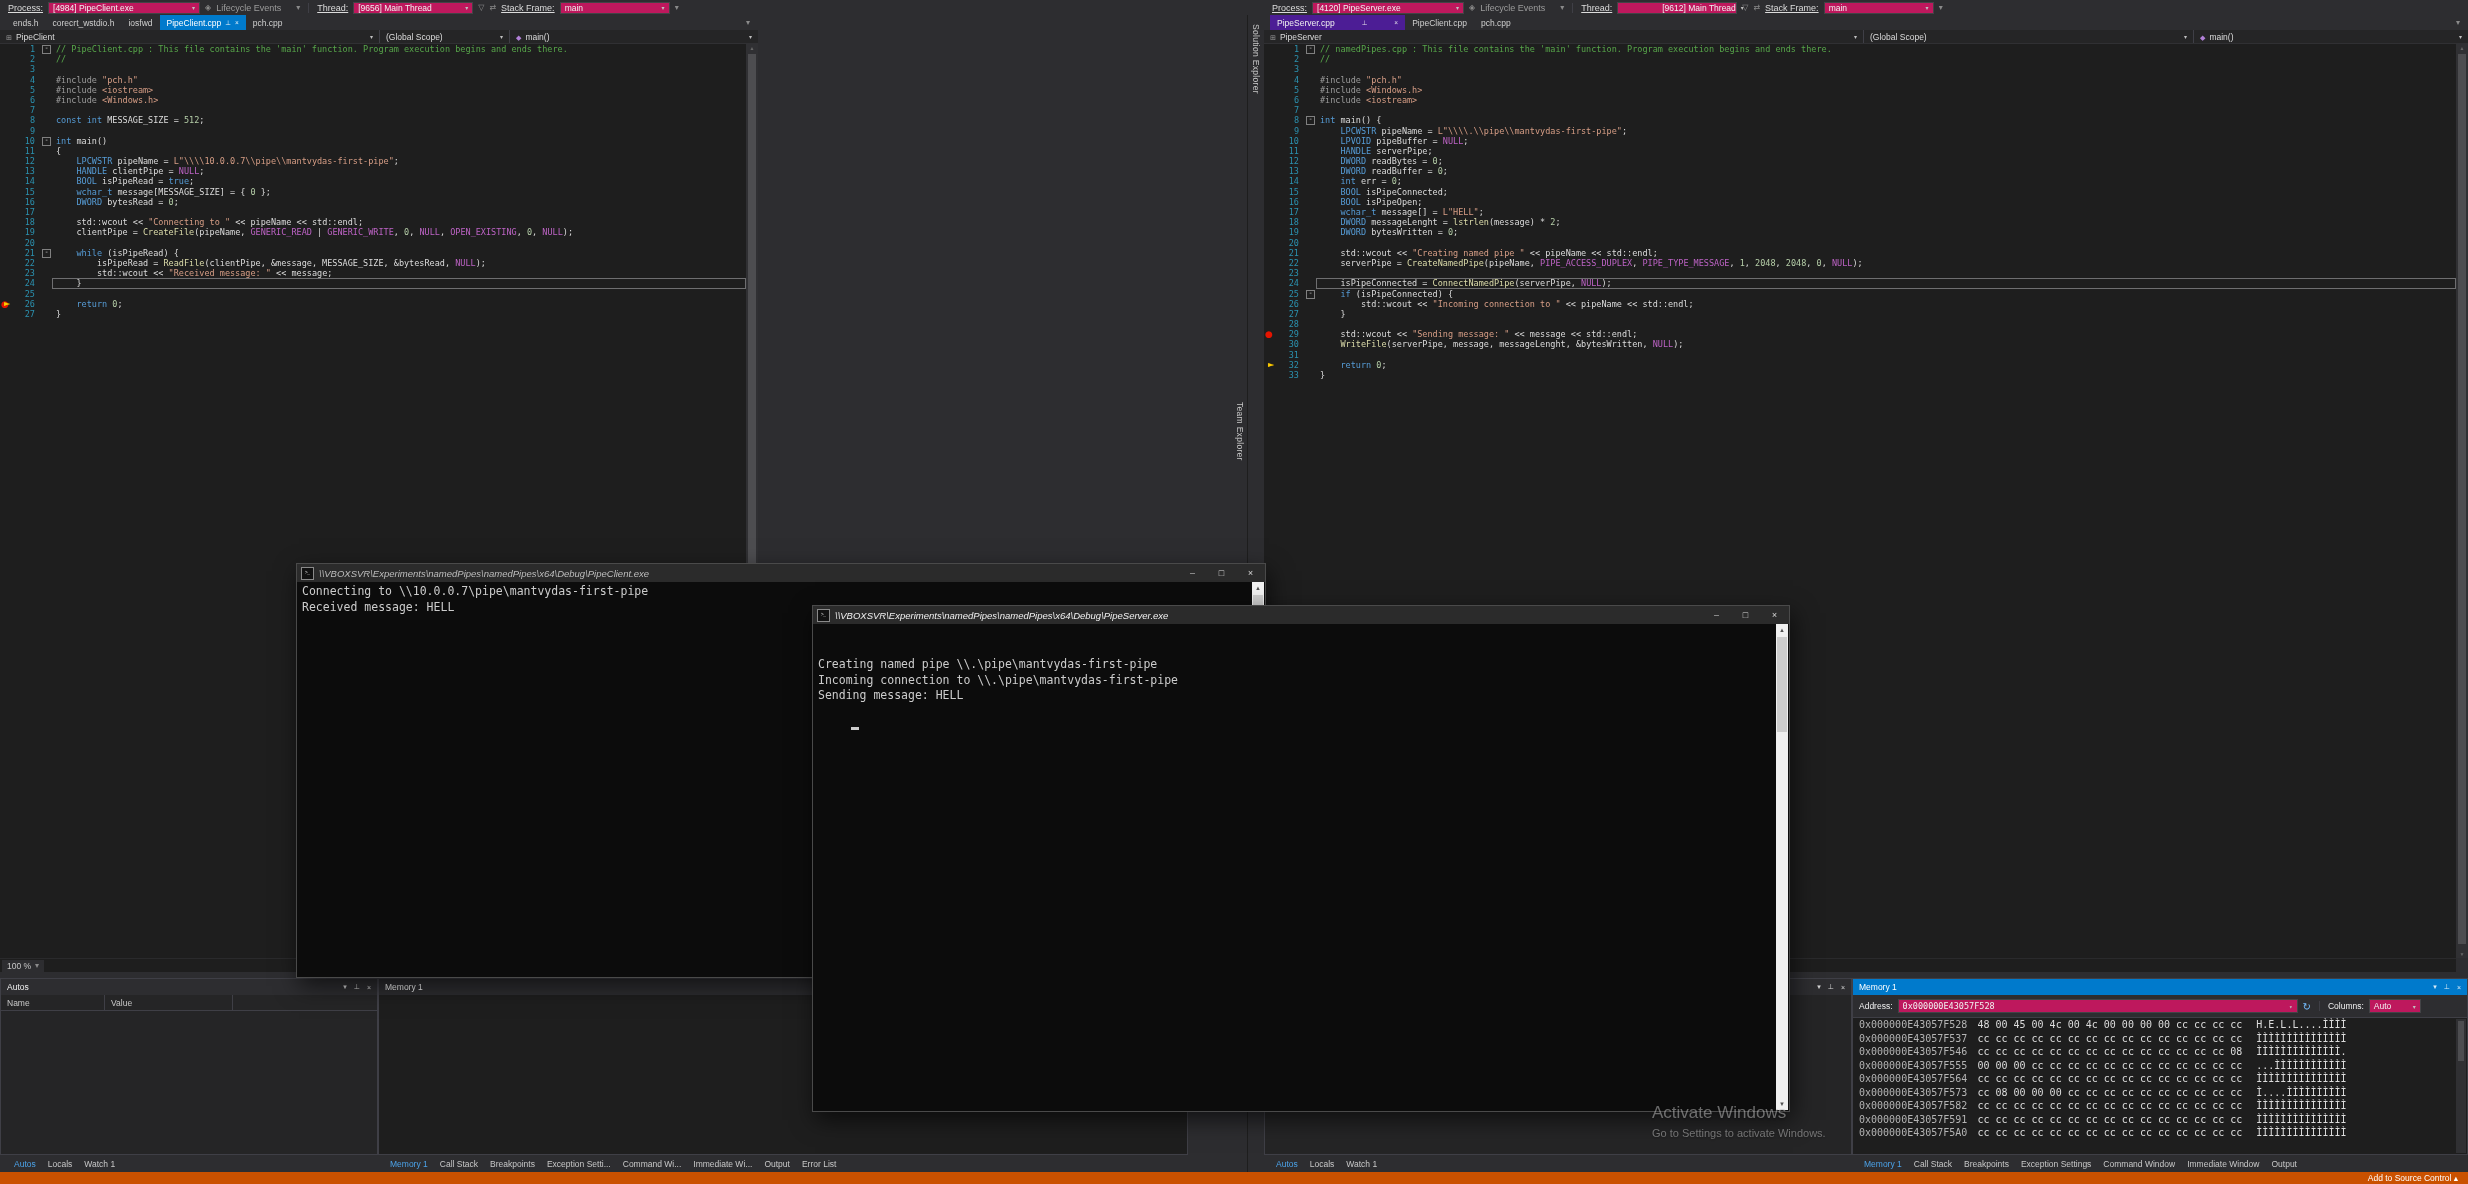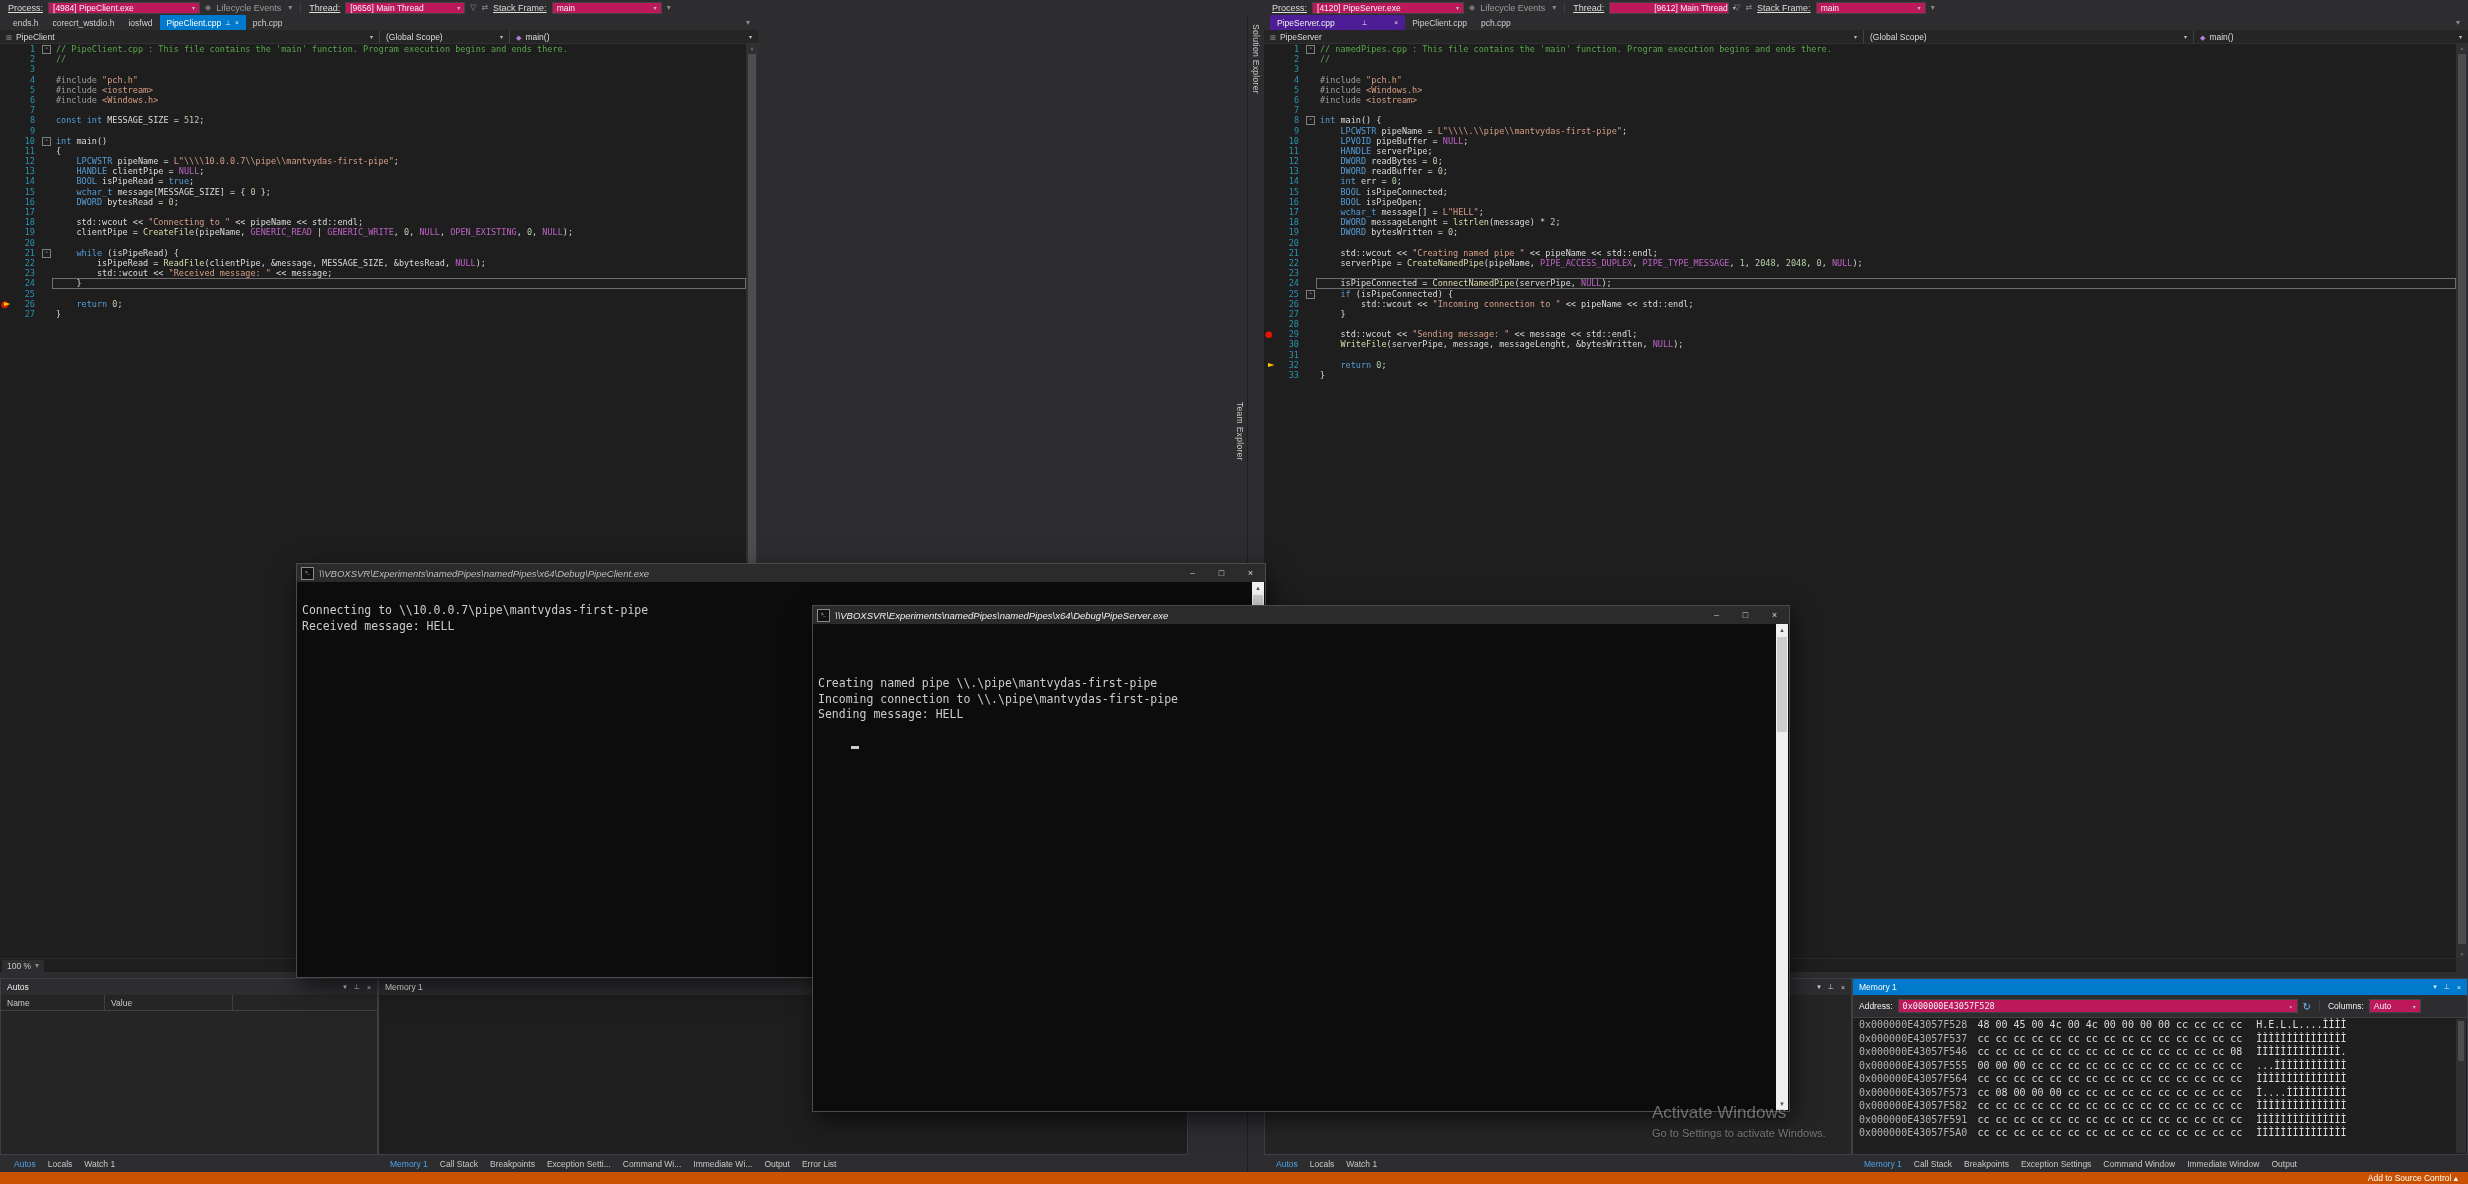--- a/index.html
+++ b/index.html
@@ -2,21 +2,21 @@
 <html><head>
 <meta charset="utf-8">
 <style>
   html,body{margin:0;padding:0;}
   body{width:2468px;height:1184px;position:relative;overflow:hidden;background:#2D2D30;
        font-family:"Liberation Sans",sans-serif;-webkit-font-smoothing:antialiased;}
   .abs{position:absolute;box-sizing:border-box;}
   
   .toolbar{display:flex;align-items:center;gap:5px;font-size:9px;color:#DCDCDC;padding-left:8px;background:#2D2D30;}
   .tblabel{color:#DCDCDC;white-space:nowrap;text-decoration:underline;}
-  .tbbtn{color:#9B9B9B;display:inline-flex;align-items:center;gap:7px;white-space:nowrap;}
+  .tbbtn{color:#9B9B9B;display:inline-flex;align-items:center;gap:15px;white-space:nowrap;}
   .tbicon{color:#8A8A8A;font-size:8px;}
   .tbsep{width:1px;height:10px;background:#3F3F46;margin:0 3px;}
   .combo{display:inline-flex;align-items:center;justify-content:space-between;background:#be185d;border:1px solid #434346;
          color:#F1F1F1;font-size:8.5px;height:12px;padding:0 4px;white-space:nowrap;box-sizing:border-box;}
   .combo .chev{color:#BFBFBF;font-size:6px;margin-left:5px;}
   
   .doctabs{display:flex;align-items:flex-end;height:15px;font-size:8.5px;padding-left:6px;}
   .doctab{display:flex;align-items:center;gap:4px;padding:0 7px;height:15px;color:#CFCFCF;white-space:nowrap;}
   .doctab.active{background:#007ACC;color:#FFFFFF;}
   .doctab.active-dim{background:#4c1d95;color:#F1F1F1;gap:27px;}
@@ -72,21 +72,21 @@
   .memascii{margin-left:14px;}
   .refresh{color:#75BEFF;font-size:10px;}
   
   .console{background:#0C0C0C;border:1px solid #4A4A4A;box-shadow:3px 8px 22px rgba(0,0,0,.6);}
   .contitle{height:18px;background:#2B2B2B;display:flex;align-items:center;font-size:9.5px;color:#BDBDBD;white-space:nowrap;overflow:hidden;font-style:italic;}
   .contitle.focus{color:#F0F0F0;}
   .conicon{width:11px;height:11px;border:1px solid #8A8A8A;background:#111;color:#DDD;font-size:5px;line-height:9px;
            text-align:center;margin:0 5px 0 4px;flex:0 0 11px;}
   .conbtns{margin-left:auto;display:flex;height:100%;}
   .conbtn{width:29px;text-align:center;font-size:9px;color:#D8D8D8;line-height:18px;}
-  .conbody{font-family:"DejaVu Sans Mono",monospace;font-size:11.5px;line-height:15.5px;color:#CCCCCC;padding:21px 0 0 5px;white-space:pre;}
+  .conbody{font-family:"DejaVu Sans Mono",monospace;font-size:11.5px;line-height:15.5px;color:#CCCCCC;padding:2px 0 0 5px;white-space:pre;}
   .concursor{display:inline-block;width:8px;height:3px;background:#CCCCCC;margin-left:5px;}
   .conscroll{position:absolute;top:18px;bottom:1px;right:1px;width:12px;background:#F0F0F0;}
   .csarrowbtn{position:absolute;left:0;right:0;text-align:center;color:#505050;font-size:6px;line-height:12px;}
   .csthumb{position:absolute;left:1px;right:1px;background:#CDCDCD;}
   
   .watermark{color:#B5B5B5;opacity:.55;text-shadow:0 1px 2px rgba(0,0,0,.6);}
 </style>
 </head>
 <body>
 

